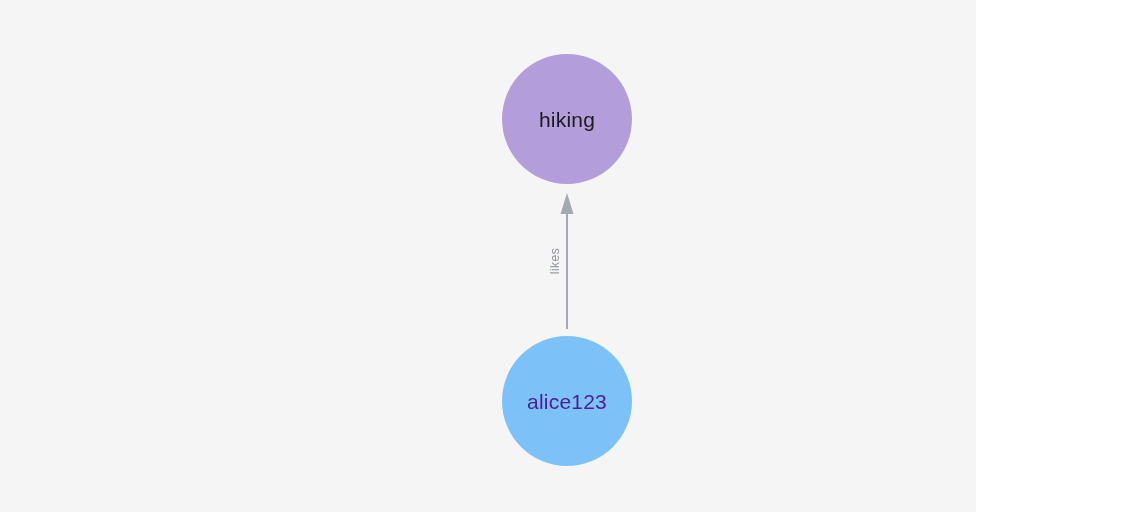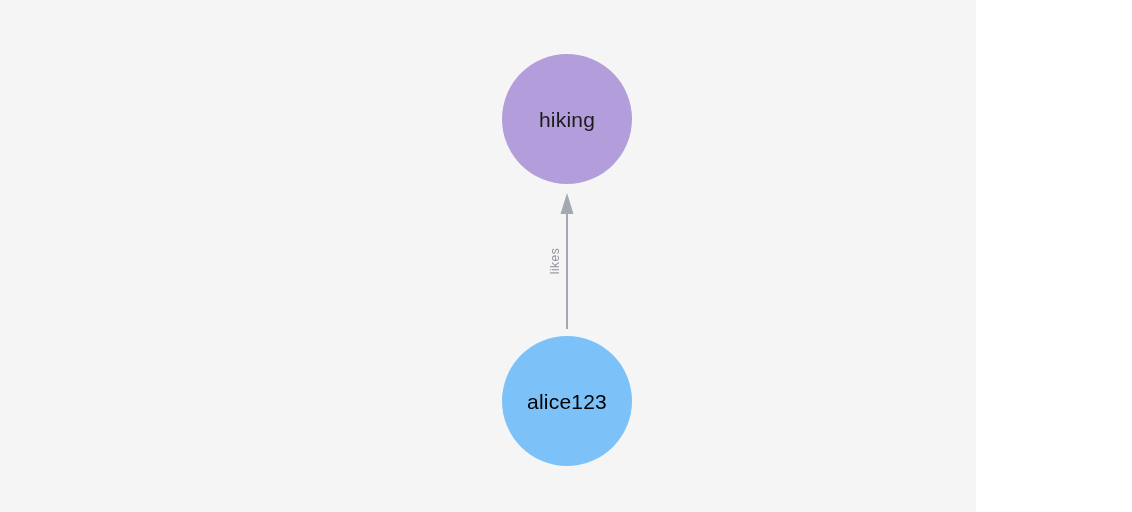--- a/index.html
+++ b/index.html
@@ -70,17 +70,17 @@
     <span class="node-label" data-bind="graph.nodes.0.label">hiking</span>
   </div>
 
   <svg class="edge-svg" viewBox="0 0 34 146">
     <line x1="17" y1="26" x2="17" y2="143" stroke-width="2" data-bind-style="stroke:graph.edges.0.line_color" style="stroke: rgb(164, 168, 176);"></line>
     <polygon points="17,7 10.5,28 23.5,28" data-bind-style="fill:graph.edges.0.line_color" style="fill: rgb(164, 168, 176);"></polygon>
   </svg>
 
   <span class="edge-label" data-bind="graph.edges.0.label" data-bind-style="color:graph.edges.0.label_color" style="color: rgb(142, 145, 150);">likes</span>
 
-  <div class="node" id="node-alice123" data-bind-style="background:graph.nodes.1.fill;color:graph.nodes.1.text_color" style="background: rgb(124, 194, 248); color: #000000;">
+  <div class="node" id="node-alice123" data-bind-style="background:graph.nodes.1.fill;color:graph.nodes.1.text_color" style="background: rgb(124, 194, 248); color: #4c1d95;">
     <span class="node-label" data-bind="graph.nodes.1.label">alice123</span>
   </div>
 
 </div>
 
 </body></html>

